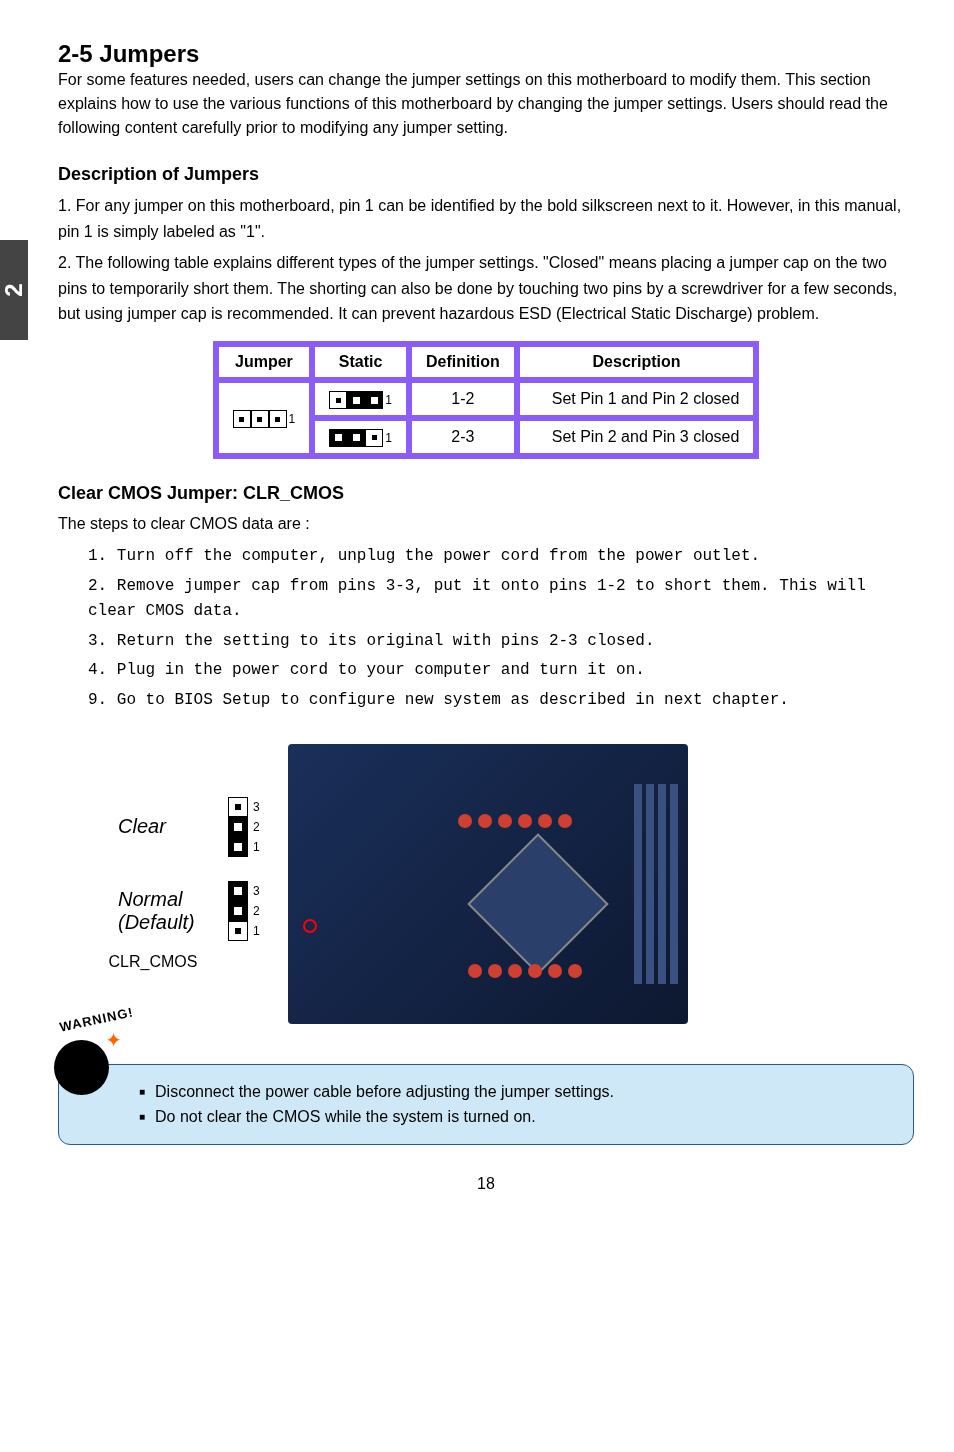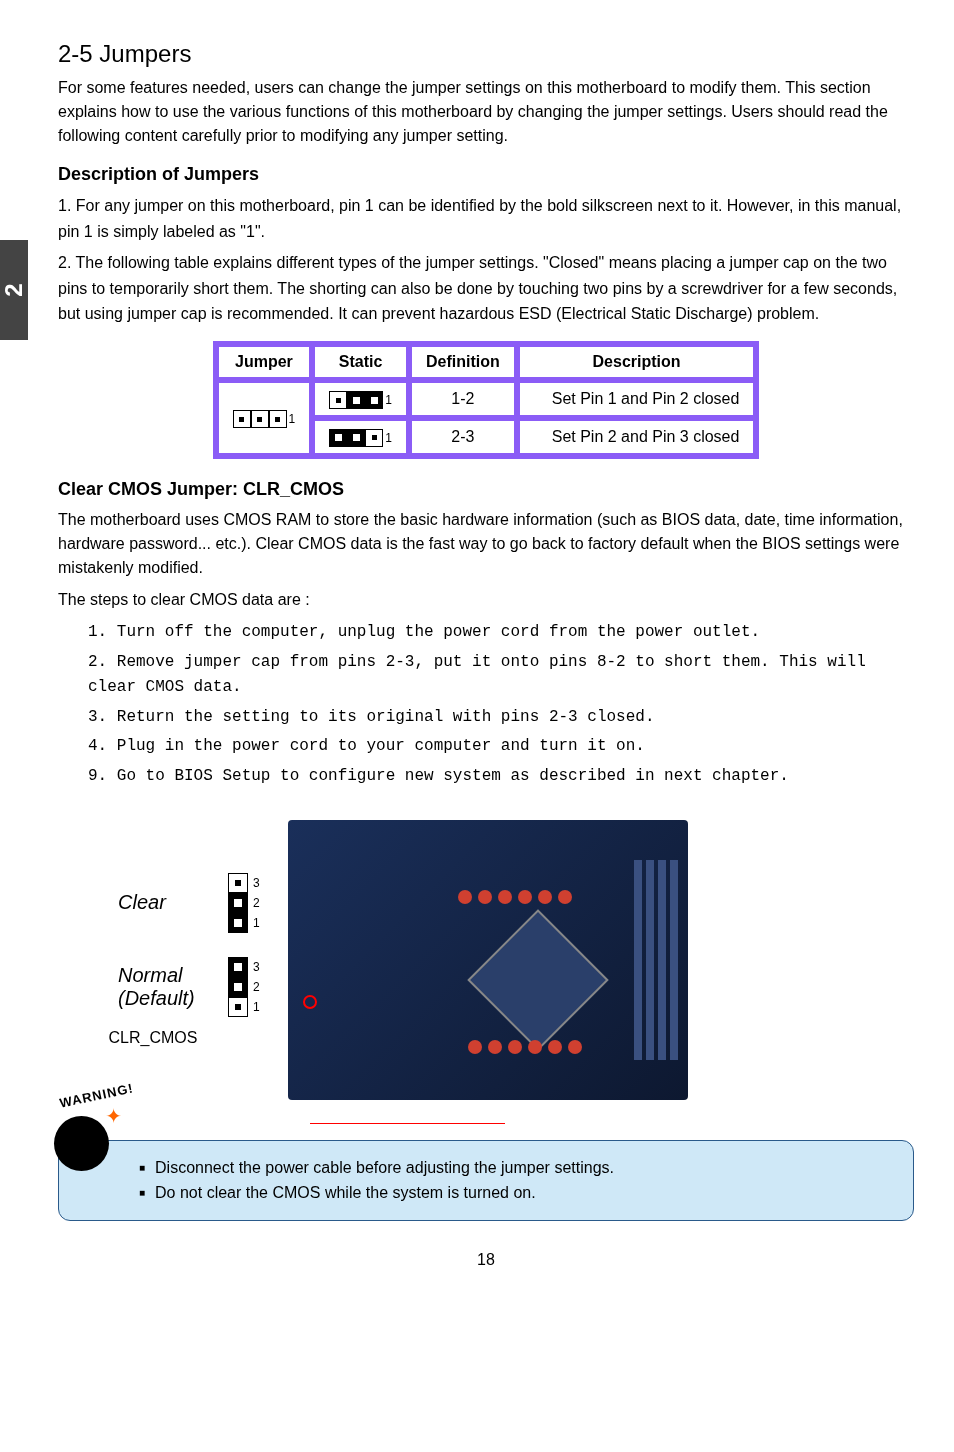--- a/index.html
+++ b/index.html
@@ -1,21 +1,21 @@
 <!DOCTYPE html>
 <html><head>
   <meta charset="utf-8">
   <style>
     * { box-sizing: border-box; margin: 0; padding: 0; }
     body { font-family: Arial, Helvetica, sans-serif; font-size: 16px; color: #000; background: #fff; width: 954px; position: relative; }
     .side-tab { position: absolute; left: 0; top: 240px; width: 28px; height: 100px; background: #444; color: #fff; display: flex; align-items: center; justify-content: center; font-size: 24px; font-weight: bold; }
     .side-tab span { transform: rotate(-90deg); }
     .page { padding: 40px 40px 40px 58px; }
-    h1 { font-size: 24px; font-weight: normal; margin-bottom: 8px; }
-    h2 { font-size: 18px; font-weight: bold; margin-top: 16px; margin-bottom: 8px; }
+    h1 { font-size: 24px; font-weight: bold; }
+    h2 { font-size: 18px; font-weight: bold; margin-top: 24px; margin-bottom: 8px; }
     p { line-height: 1.5; margin-bottom: 8px; }
     .intro { line-height: 1.5; }
     ol.desc-list { list-style: none; padding-left: 0; }
     ol.desc-list li { line-height: 1.6; margin-bottom: 6px; }
     .table-wrap { display: flex; justify-content: center; margin: 14px 0 20px; }
     table { border-collapse: collapse; }
     th, td { border: 6px solid #8b5cf6; padding: 6px 14px; text-align: center; font-size: 16px; }
     td.desc-cell { text-align: left; padding-left: 32px; }
     .steps { list-style: none; padding-left: 30px; margin-top: 8px; font-family: Liberation Mono, monospace; }
     .steps li { line-height: 1.6; margin-bottom: 4px; }
@@ -130,25 +130,24 @@
           </span>
         </td>
         <td>2-3</td>
         <td class="desc-cell">Set Pin 2 and Pin 3 closed</td>
       </tr>
     </tbody>
       </table>
   </div>
 
   <h2>Clear CMOS Jumper: CLR_CMOS</h2>
-  <p>The motherboard uses CMOS RAM to store the basic hardware information (such as BIOS data, date, time information, hardware password... etc.). Clear CMOS data is the fast way to go back to factory default when the BIOS settings were mistakenly modified.</p>
   <p>The steps to clear CMOS data are :</p>
   <ol class="steps">
     <li>1. Turn off the computer, unplug the power cord from the power outlet.</li>
-    <li>2. Remove jumper cap from pins 2-3, put it onto pins 8-2 to short them. This will clear CMOS data.</li>
+    <li>2. Remove jumper cap from pins 3-3, put it onto pins 1-2 to short them. This will clear CMOS data.</li>
     <li>3. Return the setting to its original with pins 2-3 closed.</li>
     <li>4. Plug in the power cord to your computer and turn it on.</li>
     <li>9. Go to BIOS Setup to configure new system as described in next chapter.</li>
   </ol>
 
   <div class="diagram-section">
     <div>
       <div class="jumper-col">
         <div class="jumper-row">
           <div class="jumper-label">Clear</div>

